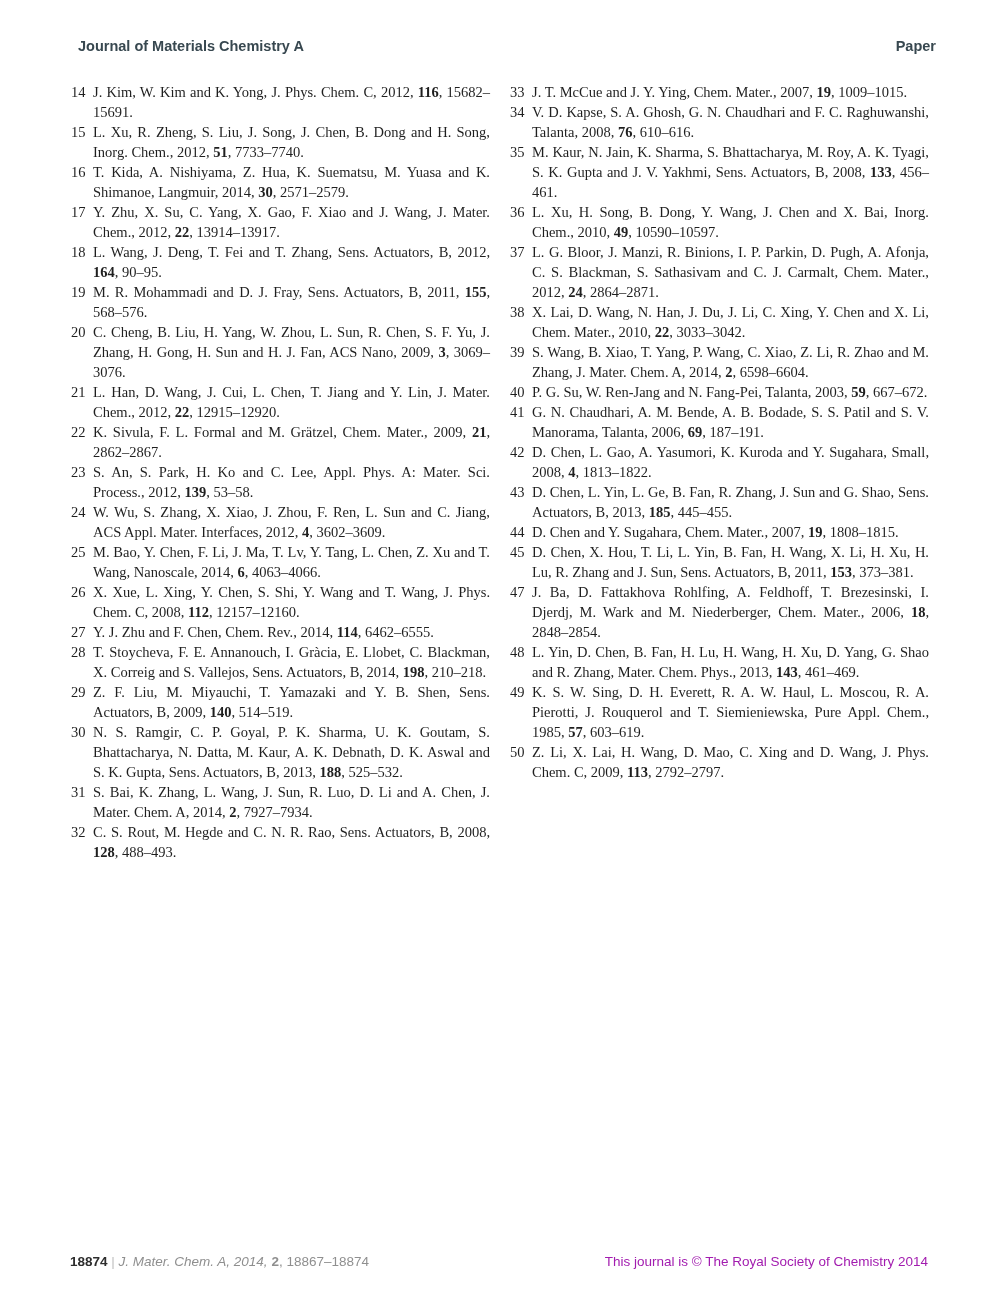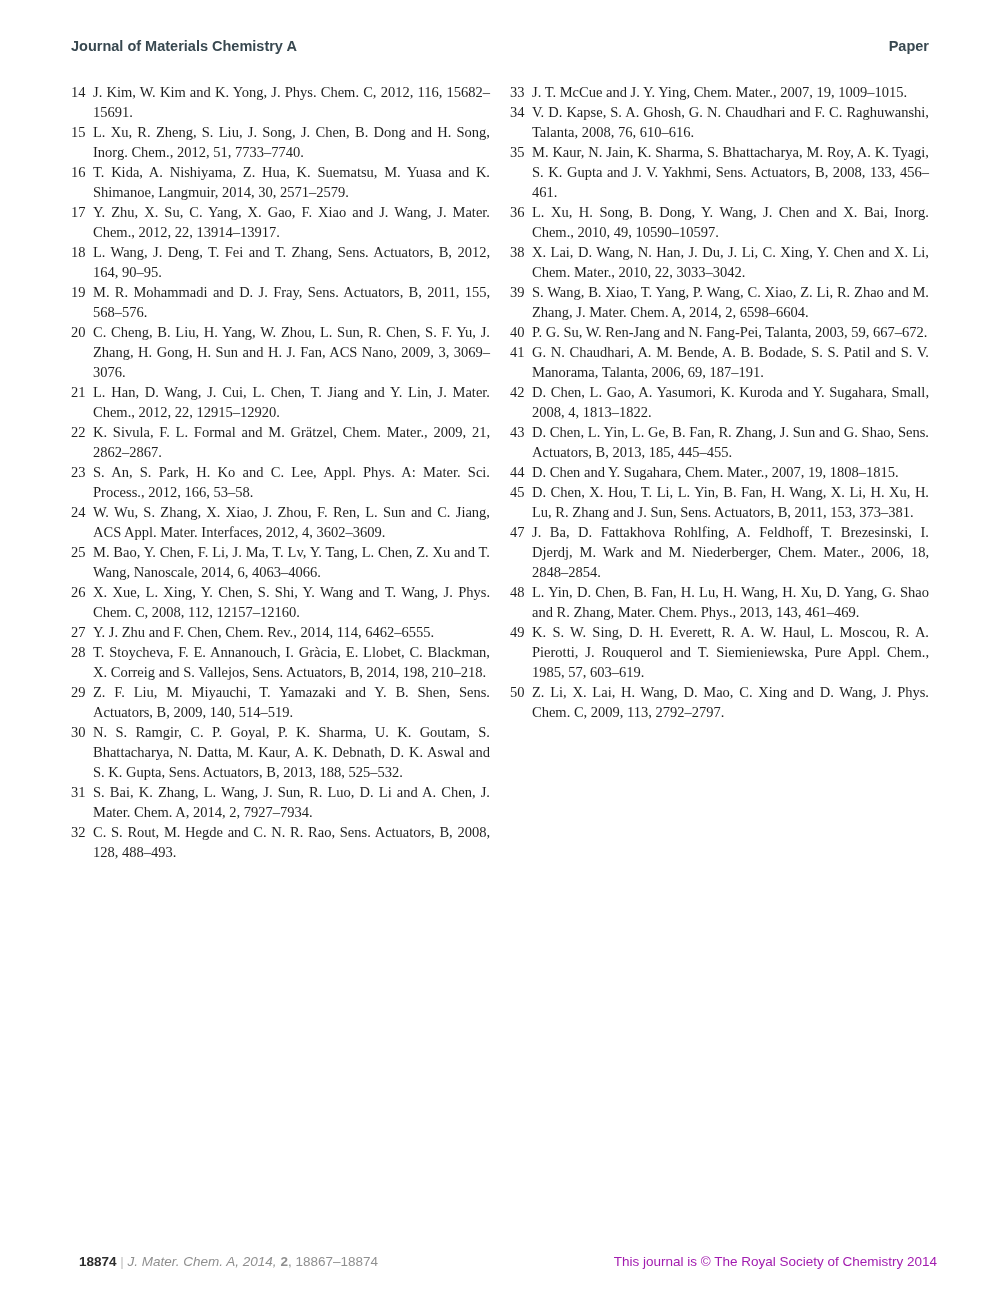--- a/index.html
+++ b/index.html
@@ -15,21 +15,21 @@
     color: var(--body-text, #1f1f1f);
   }
   .page {
     position: absolute;
     inset: 0;
     background: #ffffff;
   }
   .page-header {
     position: absolute;
     top: 38px;
-    left: 71px;
+    left: 78px;
     width: 858px;
     display: flex;
     justify-content: space-between;
     align-items: baseline;
     font-family: "Liberation Sans", sans-serif;
     font-size: 14.5px;
     font-weight: 700;
     color: var(--header-text, #384850);
   }
   .ref-columns {
@@ -50,25 +50,25 @@
     text-align: justify;
     padding-left: 22px;
     text-indent: -22px;
   }
   .ref-num {
     display: inline-block;
     width: 22px;
     text-indent: 0;
   }
   .ref .i { }
-  .ref .b { font-weight: 400; }
+  .ref .b { font-weight: 700; }
   .page-footer {
     position: absolute;
     top: 1254px;
-    left: 79px;
+    left: 70px;
     width: 858px;
     display: flex;
     justify-content: space-between;
     align-items: baseline;
     font-family: "Liberation Sans", sans-serif;
     font-size: 13.5px;
     color: var(--footer-text, #8f8f8f);
   }
   .footer-citation .num { font-weight: 700; color: #2d2d2d; }
   .footer-citation .sep { color: #c0c0c0; }
@@ -90,36 +90,37 @@
     <div class="ref-col">
         <div class="ref"><span class="ref-num">14</span><span>J. Kim, W. Kim and K. Yong, </span><span class="i">J. Phys. Chem. C</span><span>, 2012, </span><span class="b">116</span><span>, 15682–15691.</span></div>
         <div class="ref"><span class="ref-num">15</span><span>L. Xu, R. Zheng, S. Liu, J. Song, J. Chen, B. Dong and H. Song, </span><span class="i">Inorg. Chem.</span><span>, 2012, </span><span class="b">51</span><span>, 7733–7740.</span></div>
         <div class="ref"><span class="ref-num">16</span><span>T. Kida, A. Nishiyama, Z. Hua, K. Suematsu, M. Yuasa and K. Shimanoe, </span><span class="i">Langmuir</span><span>, 2014, </span><span class="b">30</span><span>, 2571–2579.</span></div>
         <div class="ref"><span class="ref-num">17</span><span>Y. Zhu, X. Su, C. Yang, X. Gao, F. Xiao and J. Wang, </span><span class="i">J. Mater. Chem.</span><span>, 2012, </span><span class="b">22</span><span>, 13914–13917.</span></div>
         <div class="ref"><span class="ref-num">18</span><span>L. Wang, J. Deng, T. Fei and T. Zhang, </span><span class="i">Sens. Actuators, B</span><span>, 2012, </span><span class="b">164</span><span>, 90–95.</span></div>
         <div class="ref"><span class="ref-num">19</span><span>M. R. Mohammadi and D. J. Fray, </span><span class="i">Sens. Actuators, B</span><span>, 2011, </span><span class="b">155</span><span>, 568–576.</span></div>
         <div class="ref"><span class="ref-num">20</span><span>C. Cheng, B. Liu, H. Yang, W. Zhou, L. Sun, R. Chen, S. F. Yu, J. Zhang, H. Gong, H. Sun and H. J. Fan, </span><span class="i">ACS Nano</span><span>, 2009, </span><span class="b">3</span><span>, 3069–3076.</span></div>
         <div class="ref"><span class="ref-num">21</span><span>L. Han, D. Wang, J. Cui, L. Chen, T. Jiang and Y. Lin, </span><span class="i">J. Mater. Chem.</span><span>, 2012, </span><span class="b">22</span><span>, 12915–12920.</span></div>
         <div class="ref"><span class="ref-num">22</span><span>K. Sivula, F. L. Formal and M. Grätzel, </span><span class="i">Chem. Mater.</span><span>, 2009, </span><span class="b">21</span><span>, 2862–2867.</span></div>
-        <div class="ref"><span class="ref-num">23</span><span>S. An, S. Park, H. Ko and C. Lee, </span><span class="i">Appl. Phys. A: Mater. Sci. Process.</span><span>, 2012, </span><span class="b">166</span><span>, 53–58.</span></div>
+        <div class="ref"><span class="ref-num">23</span><span>S. An, S. Park, H. Ko and C. Lee, </span><span class="i">Appl. Phys. A: Mater. Sci. Process.</span><span>, 2012, </span><span class="b">139</span><span>, 53–58.</span></div>
         <div class="ref"><span class="ref-num">24</span><span>W. Wu, S. Zhang, X. Xiao, J. Zhou, F. Ren, L. Sun and C. Jiang, </span><span class="i">ACS Appl. Mater. Interfaces</span><span>, 2012, </span><span class="b">4</span><span>, 3602–3609.</span></div>
         <div class="ref"><span class="ref-num">25</span><span>M. Bao, Y. Chen, F. Li, J. Ma, T. Lv, Y. Tang, L. Chen, Z. Xu and T. Wang, </span><span class="i">Nanoscale</span><span>, 2014, </span><span class="b">6</span><span>, 4063–4066.</span></div>
         <div class="ref"><span class="ref-num">26</span><span>X. Xue, L. Xing, Y. Chen, S. Shi, Y. Wang and T. Wang, </span><span class="i">J. Phys. Chem. C</span><span>, 2008, </span><span class="b">112</span><span>, 12157–12160.</span></div>
         <div class="ref"><span class="ref-num">27</span><span>Y. J. Zhu and F. Chen, </span><span class="i">Chem. Rev.</span><span>, 2014, </span><span class="b">114</span><span>, 6462–6555.</span></div>
         <div class="ref"><span class="ref-num">28</span><span>T. Stoycheva, F. E. Annanouch, I. Gràcia, E. Llobet, C. Blackman, X. Correig and S. Vallejos, </span><span class="i">Sens. Actuators, B</span><span>, 2014, </span><span class="b">198</span><span>, 210–218.</span></div>
         <div class="ref"><span class="ref-num">29</span><span>Z. F. Liu, M. Miyauchi, T. Yamazaki and Y. B. Shen, </span><span class="i">Sens. Actuators, B</span><span>, 2009, </span><span class="b">140</span><span>, 514–519.</span></div>
         <div class="ref"><span class="ref-num">30</span><span>N. S. Ramgir, C. P. Goyal, P. K. Sharma, U. K. Goutam, S. Bhattacharya, N. Datta, M. Kaur, A. K. Debnath, D. K. Aswal and S. K. Gupta, </span><span class="i">Sens. Actuators, B</span><span>, 2013, </span><span class="b">188</span><span>, 525–532.</span></div>
         <div class="ref"><span class="ref-num">31</span><span>S. Bai, K. Zhang, L. Wang, J. Sun, R. Luo, D. Li and A. Chen, </span><span class="i">J. Mater. Chem. A</span><span>, 2014, </span><span class="b">2</span><span>, 7927–7934.</span></div>
         <div class="ref"><span class="ref-num">32</span><span>C. S. Rout, M. Hegde and C. N. R. Rao, </span><span class="i">Sens. Actuators, B</span><span>, 2008, </span><span class="b">128</span><span>, 488–493.</span></div>
       </div>
     <div class="ref-col">
         <div class="ref"><span class="ref-num">33</span><span>J. T. McCue and J. Y. Ying, </span><span class="i">Chem. Mater.</span><span>, 2007, </span><span class="b">19</span><span>, 1009–1015.</span></div>
         <div class="ref"><span class="ref-num">34</span><span>V. D. Kapse, S. A. Ghosh, G. N. Chaudhari and F. C. Raghuwanshi, </span><span class="i">Talanta</span><span>, 2008, </span><span class="b">76</span><span>, 610–616.</span></div>
         <div class="ref"><span class="ref-num">35</span><span>M. Kaur, N. Jain, K. Sharma, S. Bhattacharya, M. Roy, A. K. Tyagi, S. K. Gupta and J. V. Yakhmi, </span><span class="i">Sens. Actuators, B</span><span>, 2008, </span><span class="b">133</span><span>, 456–461.</span></div>
         <div class="ref"><span class="ref-num">36</span><span>L. Xu, H. Song, B. Dong, Y. Wang, J. Chen and X. Bai, </span><span class="i">Inorg. Chem.</span><span>, 2010, </span><span class="b">49</span><span>, 10590–10597.</span></div>
+        <div class="ref"><span class="ref-num">37</span><span>L. G. Bloor, J. Manzi, R. Binions, I. P. Parkin, D. Pugh, A. Afonja, C. S. Blackman, S. Sathasivam and C. J. Carmalt, </span><span class="i">Chem. Mater.</span><span>, 2012, </span><span class="b">24</span><span>, 2864–2871.</span></div>
         <div class="ref"><span class="ref-num">38</span><span>X. Lai, D. Wang, N. Han, J. Du, J. Li, C. Xing, Y. Chen and X. Li, </span><span class="i">Chem. Mater.</span><span>, 2010, </span><span class="b">22</span><span>, 3033–3042.</span></div>
         <div class="ref"><span class="ref-num">39</span><span>S. Wang, B. Xiao, T. Yang, P. Wang, C. Xiao, Z. Li, R. Zhao and M. Zhang, </span><span class="i">J. Mater. Chem. A</span><span>, 2014, </span><span class="b">2</span><span>, 6598–6604.</span></div>
         <div class="ref"><span class="ref-num">40</span><span>P. G. Su, W. Ren-Jang and N. Fang-Pei, </span><span class="i">Talanta</span><span>, 2003, </span><span class="b">59</span><span>, 667–672.</span></div>
         <div class="ref"><span class="ref-num">41</span><span>G. N. Chaudhari, A. M. Bende, A. B. Bodade, S. S. Patil and S. V. Manorama, </span><span class="i">Talanta</span><span>, 2006, </span><span class="b">69</span><span>, 187–191.</span></div>
         <div class="ref"><span class="ref-num">42</span><span>D. Chen, L. Gao, A. Yasumori, K. Kuroda and Y. Sugahara, </span><span class="i">Small</span><span>, 2008, </span><span class="b">4</span><span>, 1813–1822.</span></div>
         <div class="ref"><span class="ref-num">43</span><span>D. Chen, L. Yin, L. Ge, B. Fan, R. Zhang, J. Sun and G. Shao, </span><span class="i">Sens. Actuators, B</span><span>, 2013, </span><span class="b">185</span><span>, 445–455.</span></div>
         <div class="ref"><span class="ref-num">44</span><span>D. Chen and Y. Sugahara, </span><span class="i">Chem. Mater.</span><span>, 2007, </span><span class="b">19</span><span>, 1808–1815.</span></div>
         <div class="ref"><span class="ref-num">45</span><span>D. Chen, X. Hou, T. Li, L. Yin, B. Fan, H. Wang, X. Li, H. Xu, H. Lu, R. Zhang and J. Sun, </span><span class="i">Sens. Actuators, B</span><span>, 2011, </span><span class="b">153</span><span>, 373–381.</span></div>
         <div class="ref"><span class="ref-num">47</span><span>J. Ba, D. Fattakhova Rohlfing, A. Feldhoff, T. Brezesinski, I. Djerdj, M. Wark and M. Niederberger, </span><span class="i">Chem. Mater.</span><span>, 2006, </span><span class="b">18</span><span>, 2848–2854.</span></div>
         <div class="ref"><span class="ref-num">48</span><span>L. Yin, D. Chen, B. Fan, H. Lu, H. Wang, H. Xu, D. Yang, G. Shao and R. Zhang, </span><span class="i">Mater. Chem. Phys.</span><span>, 2013, </span><span class="b">143</span><span>, 461–469.</span></div>

